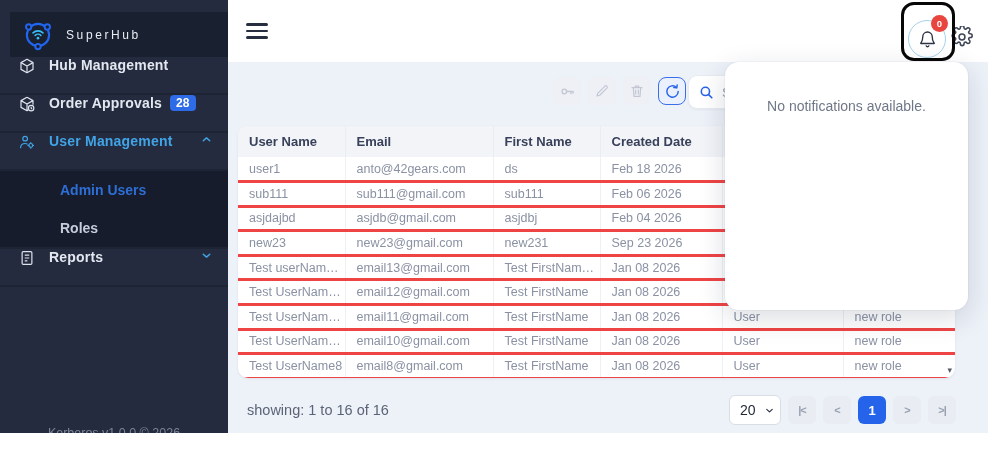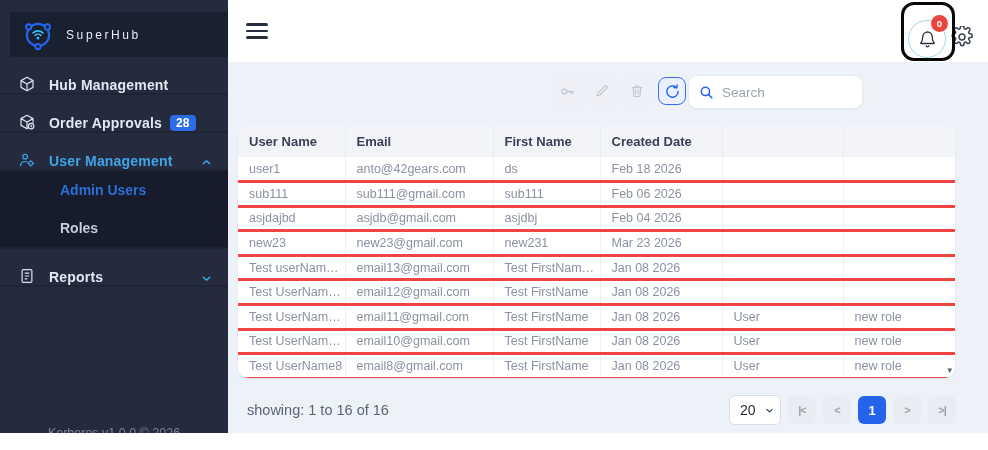--- a/index.html
+++ b/index.html
@@ -7,21 +7,21 @@
     font-family:"Liberation Sans", sans-serif; }
   #app { position:relative; width:988px; height:433px; background:#fff; }
 
   
   .sidebar { position:absolute; left:0; top:0; width:228px; height:433px;
     background:#242b3e; overflow:hidden; z-index:5;}
   .logo-tile { position:absolute; left:10px; top:12px; right:0; height:45px;
     background:#19202f; display:flex; align-items:center; padding-left:12px; }
   .brand { color:#e8ecf4; font-size:12px; letter-spacing:2.6px; margin-left:12px; font-weight:400;}
   .menu { position:absolute; top:57px; left:0; right:0; }
-  .menu-item { position:relative; height:38px; display:flex; align-items:flex-end;
+  .menu-item { position:relative; height:38px; display:flex; align-items:flex-start;
     padding-left:18px; color:#e3e7f0; font-size:14px; font-weight:600;
     border-bottom:2px solid #1d2433; cursor:pointer; letter-spacing:.2px;}
   .menu-item .mi-icon { width:18px; height:18px; margin-right:13px; flex:0 0 18px; color:#dde2ec;}
   .menu-item.active-parent { color:#41a4e6; }
   .menu-item.active-parent .mi-icon { color:#41a4e6; }
   .chev { position:absolute; right:15px; width:13px; height:13px; color:#41a4e6; }
   .badge-blue { background:#2e6be6; color:#fff; font-size:12px; font-weight:700;
     border-radius:4px; padding:1px 6px; margin-left:8px; }
   .submenu { background:#161c2b; border-bottom:2px solid #1d2433;}
   .submenu-item { height:38px; display:flex; align-items:center; padding-left:60px;
@@ -309,21 +309,21 @@
                 <td>asjdbj</td>
                 <td>Feb 04 2026</td>
                 <td></td>
                 <td></td>
               </tr>
 
               <tr>
                 <td>new23</td>
                 <td>new23@gmail.com</td>
                 <td>new231</td>
-                <td>Mar 23 2026</td>
+                <td>Sep 23 2026</td>
                 <td></td>
                 <td></td>
               </tr>
 
               <tr>
                 <td>Test userName13</td>
                 <td>email13@gmail.com</td>
                 <td>Test FirstNamelas…</td>
                 <td>Jan 08 2026</td>
                 <td></td>
@@ -383,14 +383,17 @@
           </div>
           <div class="pg-btn">|&lt;</div>
           <div class="pg-btn">&lt;</div>
           <div class="pg-btn current">1</div>
           <div class="pg-btn">&gt;</div>
           <div class="pg-btn">&gt;|</div>
         </div>
       </div>
     </div>
 
+    <div class="popover">
+      <div class="popover-msg">No notifications available.</div>
+    </div>
   </div>
 </div>
 
 </body></html>

